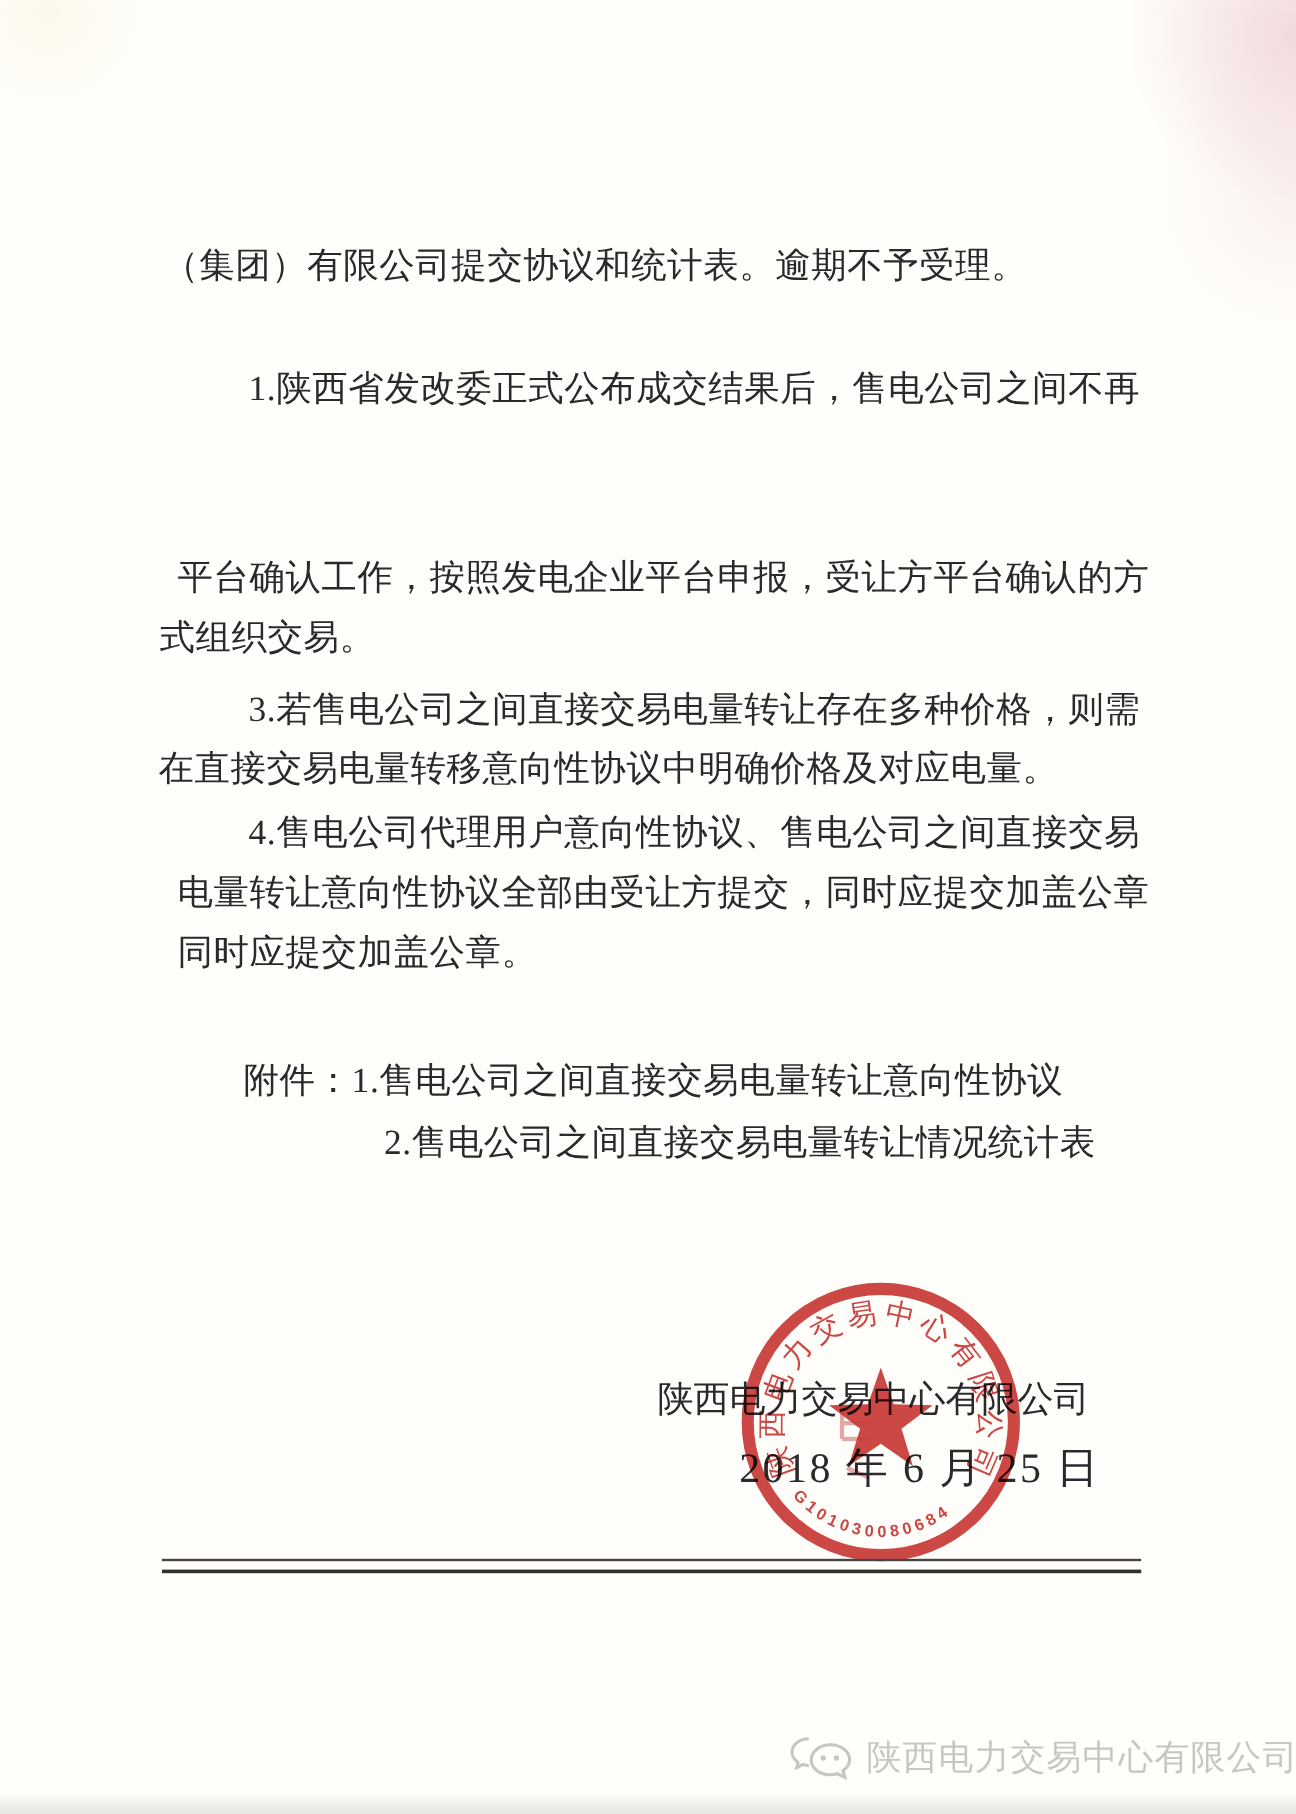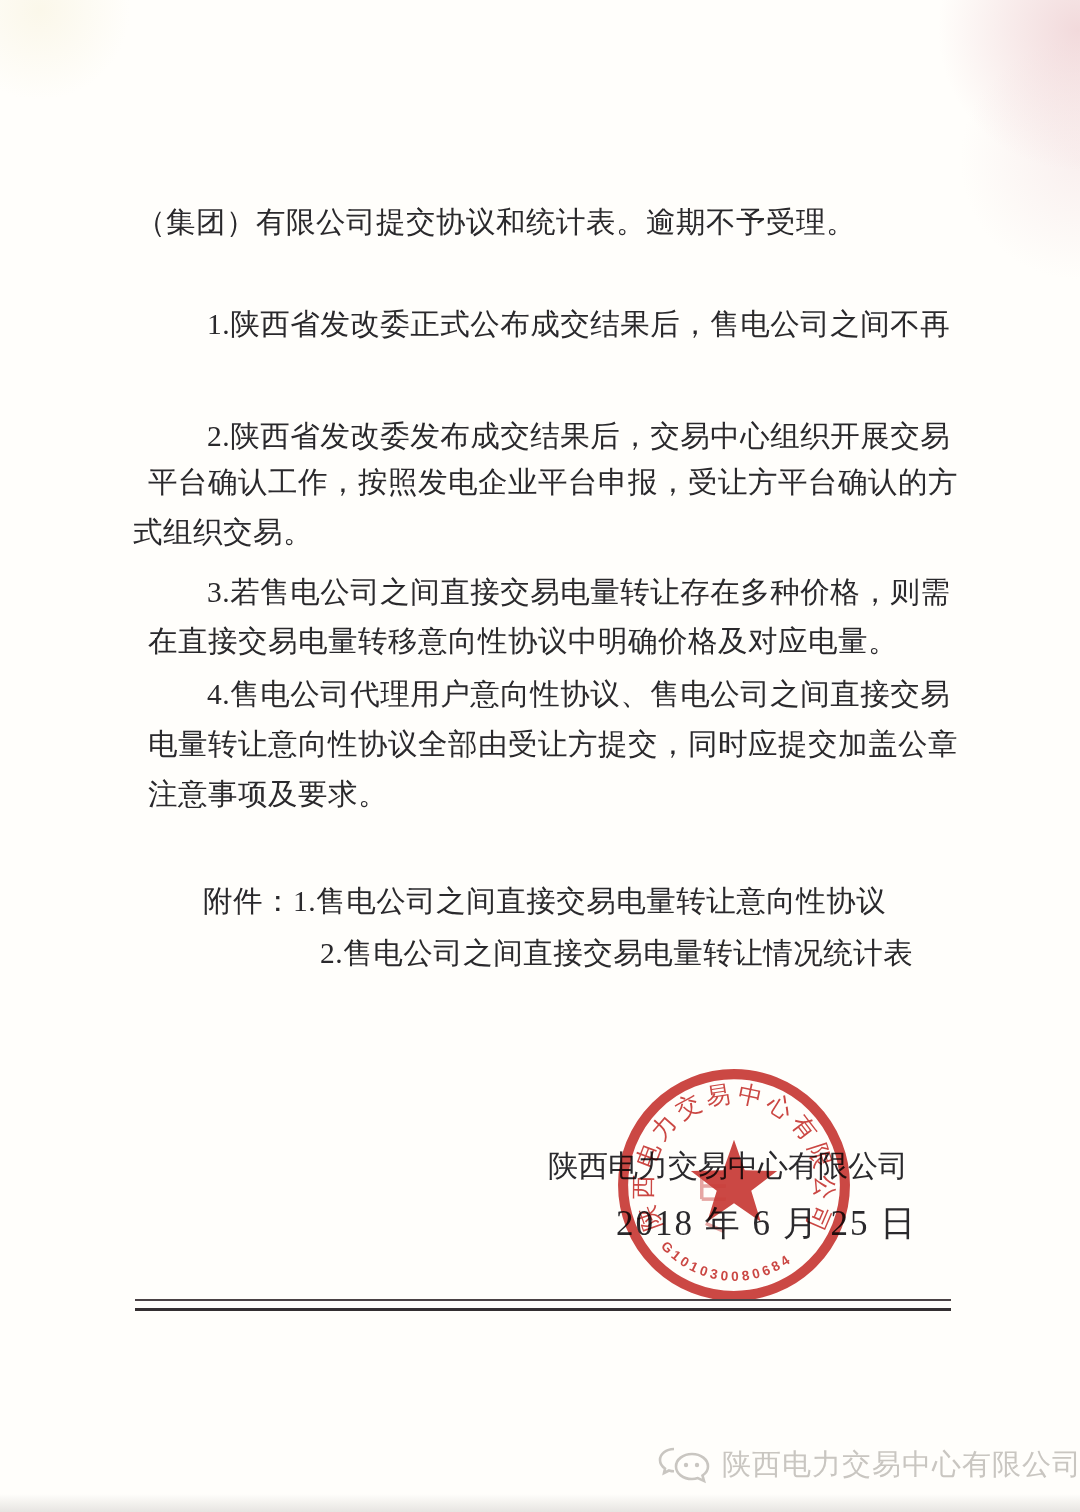--- a/index.html
+++ b/index.html
@@ -83,28 +83,27 @@
     background: linear-gradient(rgba(120,114,108,0), rgba(120,114,108,0.18));
   }
 </style>
 </head>
 <body>
 
 <div id="page">
 
   <div class="line" style="left:136px; top:202px;">（集团）有限公司提交协议和统计表。逾期不予受理。</div>
   <div class="line" style="left:207px; top:304px;">1.陕西省发改委正式公布成交结果后，售电公司之间不再</div>
-  <div class="line" style="left:207px; top:416px;">2.陕西省发改委发布成交结果后，交易中心组织开展交易</div>
   <div class="line" style="left:148px; top:462px;">平台确认工作，按照发电企业平台申报，受让方平台确认的方</div>
   <div class="line" style="left:133px; top:512px;">式组织交易。</div>
   <div class="line" style="left:207px; top:572px;">3.若售电公司之间直接交易电量转让存在多种价格，则需</div>
-  <div class="line" style="left:148px; top:621px;text-align:center;">在直接交易电量转移意向性协议中明确价格及对应电量。</div>
+  <div class="line" style="left:132px; top:621px;text-align:center;">在直接交易电量转移意向性协议中明确价格及对应电量。</div>
   <div class="line" style="left:207px; top:674px;">4.售电公司代理用户意向性协议、售电公司之间直接交易</div>
   <div class="line" style="left:148px; top:724px;">电量转让意向性协议全部由受让方提交，同时应提交加盖公章</div>
-  <div class="line" style="left:148px; top:774px;">注意事项及要求。</div>
+  <div class="line" style="left:148px; top:774px;">同时应提交加盖公章。</div>
   <div class="line" style="left:203px; top:881px;">附件：1.售电公司之间直接交易电量转让意向性协议</div>
   <div class="line" style="left:320px; top:933px;">2.售电公司之间直接交易电量转让情况统计表</div>
 
   <div class="sig-line" style="left:548px; top:1146px;">陕西电力交易中心有限公司</div>
   <div class="date-line" style="left:616px; top:1200px;">2018 年 6 月 25 日</div>
 
   <svg class="seal" viewBox="0 0 240 240" aria-hidden="true">
     <defs>
       <path id="ringTextPath" d="M 49 161 A 82 82 0 1 1 191 161"></path>
       <path id="serialTextPath" d="M 47.2 181.1 A 95 95 0 0 0 192.8 181.1"></path>

